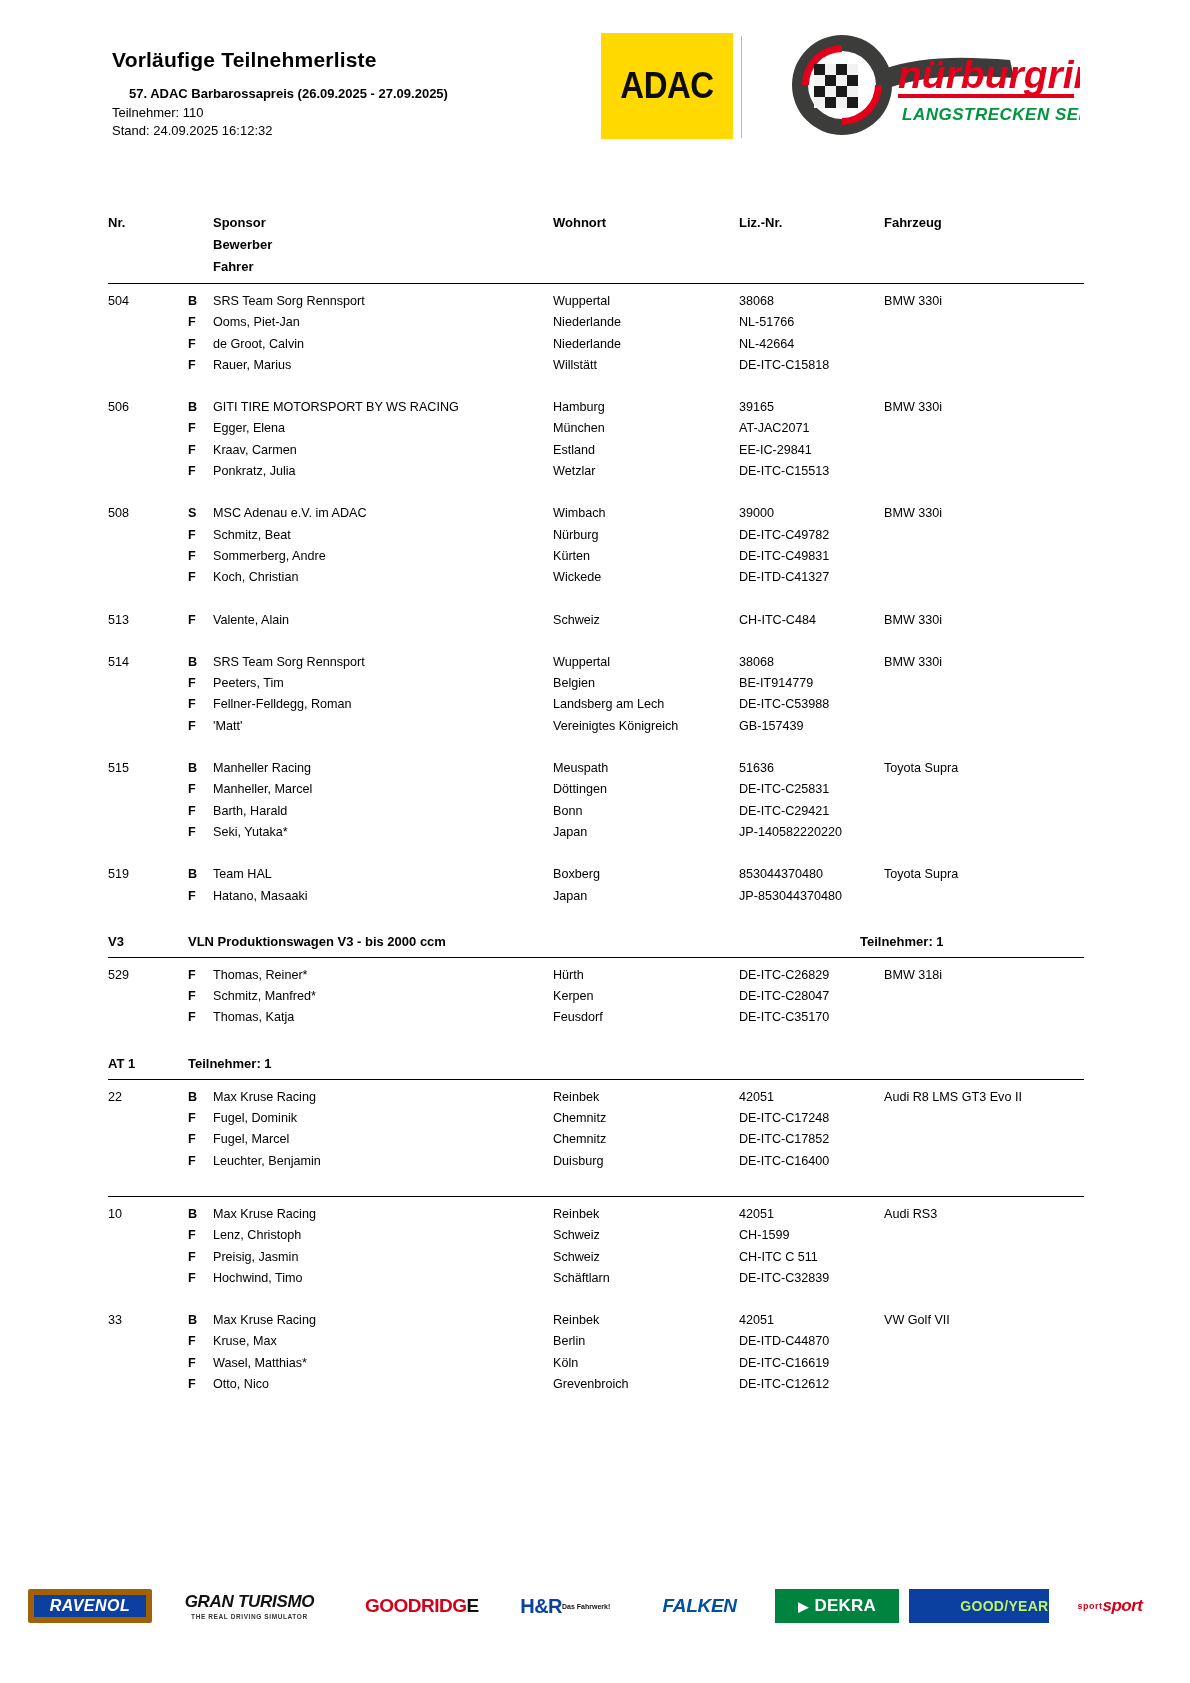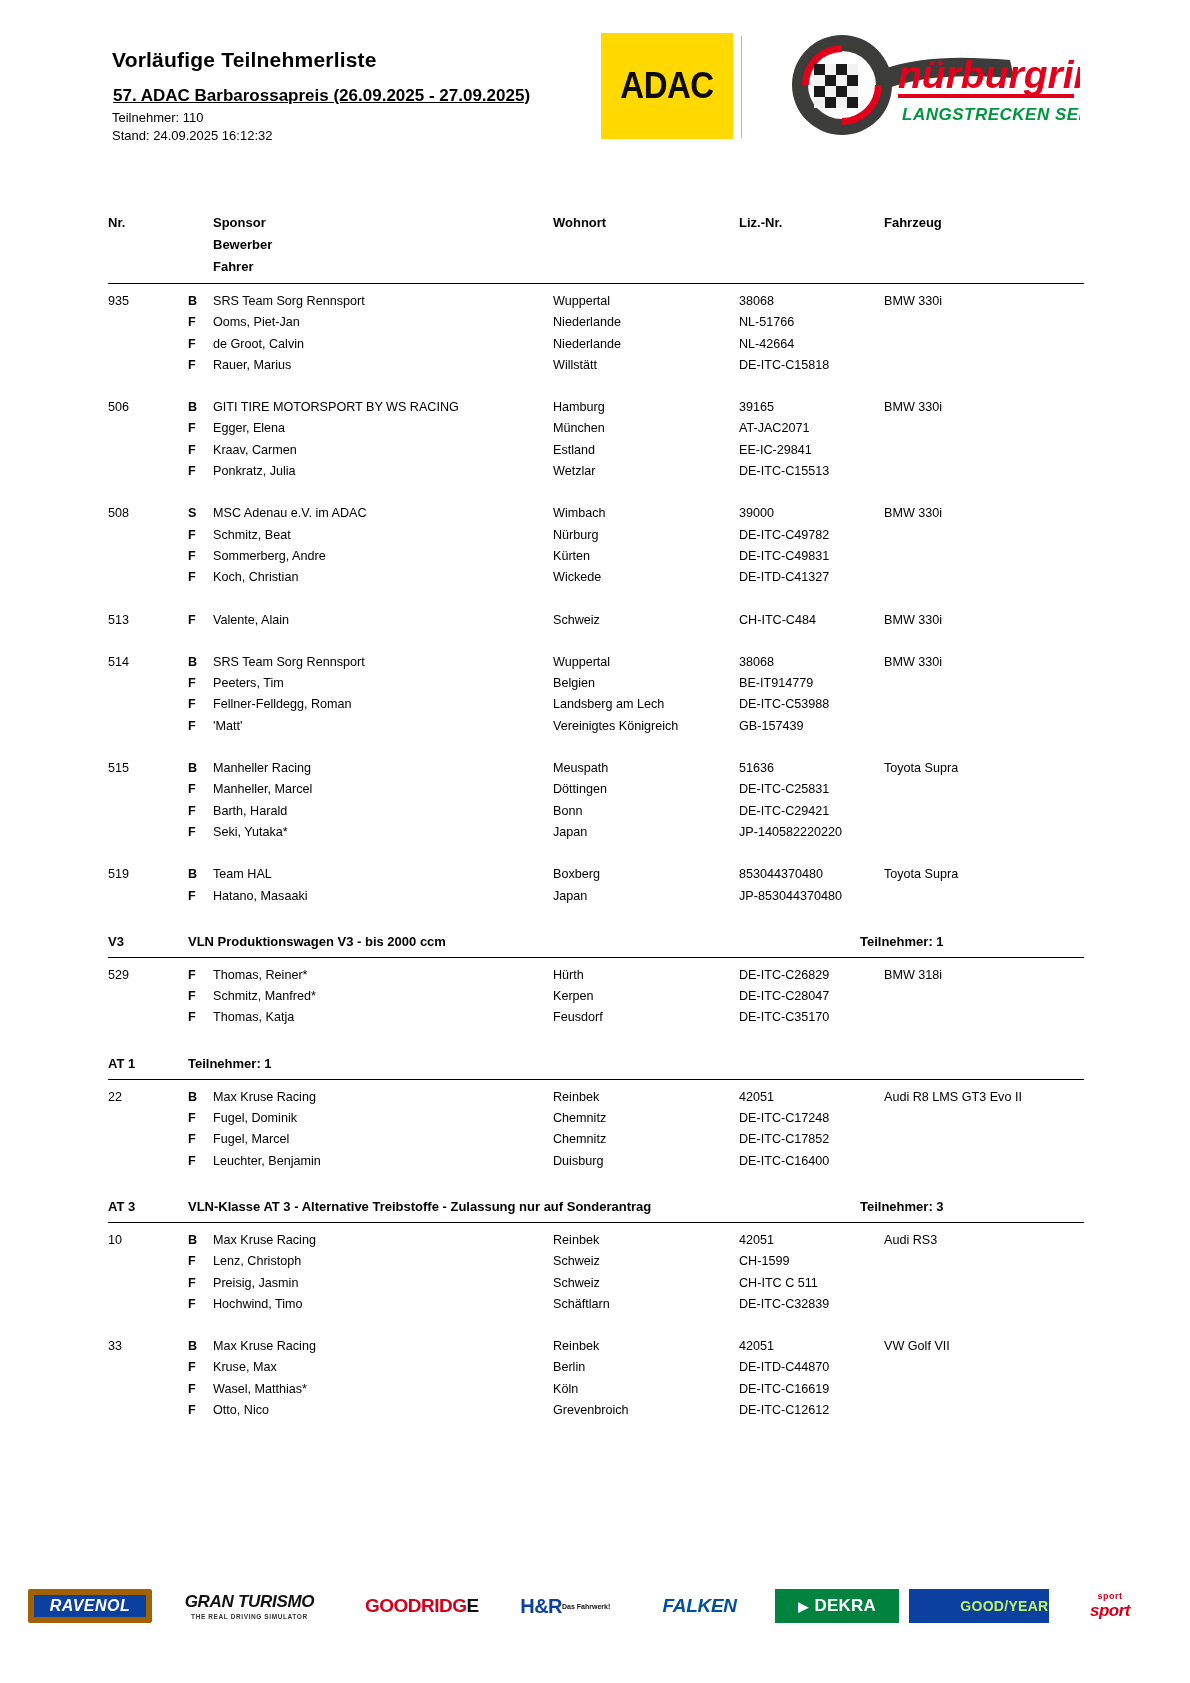--- a/index.html
+++ b/index.html
@@ -11,21 +11,21 @@
     color:#000;
     position:relative;
     overflow:hidden;
   }
   .page { position:relative; width:1190px; height:1683px; }
 
   
   .header { position:absolute; left:0; top:0; width:1190px; height:175px; }
   .head-text { position:absolute; left:112px; top:48px; }
   .doc-title { font-size:21px; font-weight:bold; letter-spacing:0.2px; margin:0 0 14px 0; }
-  .event-line { font-size:17px; font-weight:bold; margin:0 0 4px 1px;text-decoration:underline; }
+  .event-line { font-size:13px; font-weight:bold; margin:0 0 4px 17px; }
   .meta-line { font-size:13px; font-weight:normal; margin:0 0 3px 0; }
 
   
   .adac-logo {
     position:absolute; left:601px; top:33px;
     width:132px; height:106px;
     background:#FFD900;
     display:flex; align-items:center; justify-content:center;
   }
   .adac-logo span {
@@ -94,21 +94,21 @@
   .sp-gt .gt-sub { font-size:6.5px; letter-spacing:0.6px; font-weight:bold; color:#333; margin-top:1px; }
   .sp-goodridge { width:150px; color:#d4001a; font-size:19px; letter-spacing:-0.5px; }
   .sp-goodridge .gr-e { color:#111; }
   .sp-hr { width:118px; flex-direction:row; color:#0b3fa0; }
   .sp-hr .hr-main { font-size:20px; font-weight:bold; letter-spacing:-0.5px; }
   .sp-hr .hr-sub { font-size:7px; color:#111; font-weight:bold; margin-top:1px; }
   .sp-falken { width:132px; color:#0050a0; font-size:19px; font-style:italic; letter-spacing:-0.3px;text-align:center; }
   .sp-dekra { width:124px; background:#00833e; color:#fff; font-size:17px; letter-spacing:0.2px; }
   .sp-dekra .dk-tri { margin-right:6px; font-size:13px; }
   .sp-goodyear { width:140px; background:#0b3fa0; color:#bef264; font-size:14px; letter-spacing:0.3px;justify-content:flex-end; }
-  .sp-sportauto { width:104px; flex-direction:column; background:#fff; }
+  .sp-sportauto { width:104px; flex-direction:row; background:#fff; }
   .sp-sportauto .sa-1 { font-size:9px; color:#d4001a; font-weight:bold; letter-spacing:0.5px; }
   .sp-sportauto .sa-2 { font-size:17px; color:#d4001a; font-style:italic; font-weight:bold; letter-spacing:-0.5px; }
 </style>
 </head>
 <body>
 
 <div class="page">
 
   <div class="header">
     <div class="head-text">
@@ -180,21 +180,21 @@
         <div class="c-nr"></div>
         <div class="c-role"></div>
         <div class="c-name">Fahrer</div>
       </div>
     </div>
     <div class="hr-strong"></div>
 
     <div id="table-body" class="after-rule">
         <div class="entry group-first">
           <div class="row">
-            <div class="c-nr">935</div>
+            <div class="c-nr">504</div>
             <div class="c-role">B</div>
             <div class="c-name">SRS Team Sorg Rennsport</div>
             <div class="c-ort">Wuppertal</div>
             <div class="c-liz">38068</div>
             <div class="c-fzg">BMW 330i</div>
           </div>
           <div class="row">
             <div class="c-nr"></div>
             <div class="c-role">F</div>
             <div class="c-name">Ooms, Piet-Jan</div>
@@ -456,25 +456,20 @@
               <div class="c-nr"></div>
               <div class="c-role">F</div>
               <div class="c-name">Leuchter, Benjamin</div>
               <div class="c-ort">Duisburg</div>
               <div class="c-liz">DE-ITC-C16400</div>
               <div class="c-fzg"></div>
             </div>
           </div>
         </div>
         <div class="class-head">
-          <div class="row">
-            <div class="c-nr">AT 3</div>
-            <div class="c-name">VLN-Klasse AT 3 - Alternative Treibstoffe - Zulassung nur auf Sonderantrag</div>
-            <div class="c-tn">Teilnehmer: 3</div>
-          </div>
           <div class="class-head-rule"></div>
         </div>
         <div class="after-rule">
           <div class="entry group-first">
             <div class="row">
               <div class="c-nr">10</div>
               <div class="c-role">B</div>
               <div class="c-name">Max Kruse Racing</div>
               <div class="c-ort">Reinbek</div>
               <div class="c-liz">42051</div>

